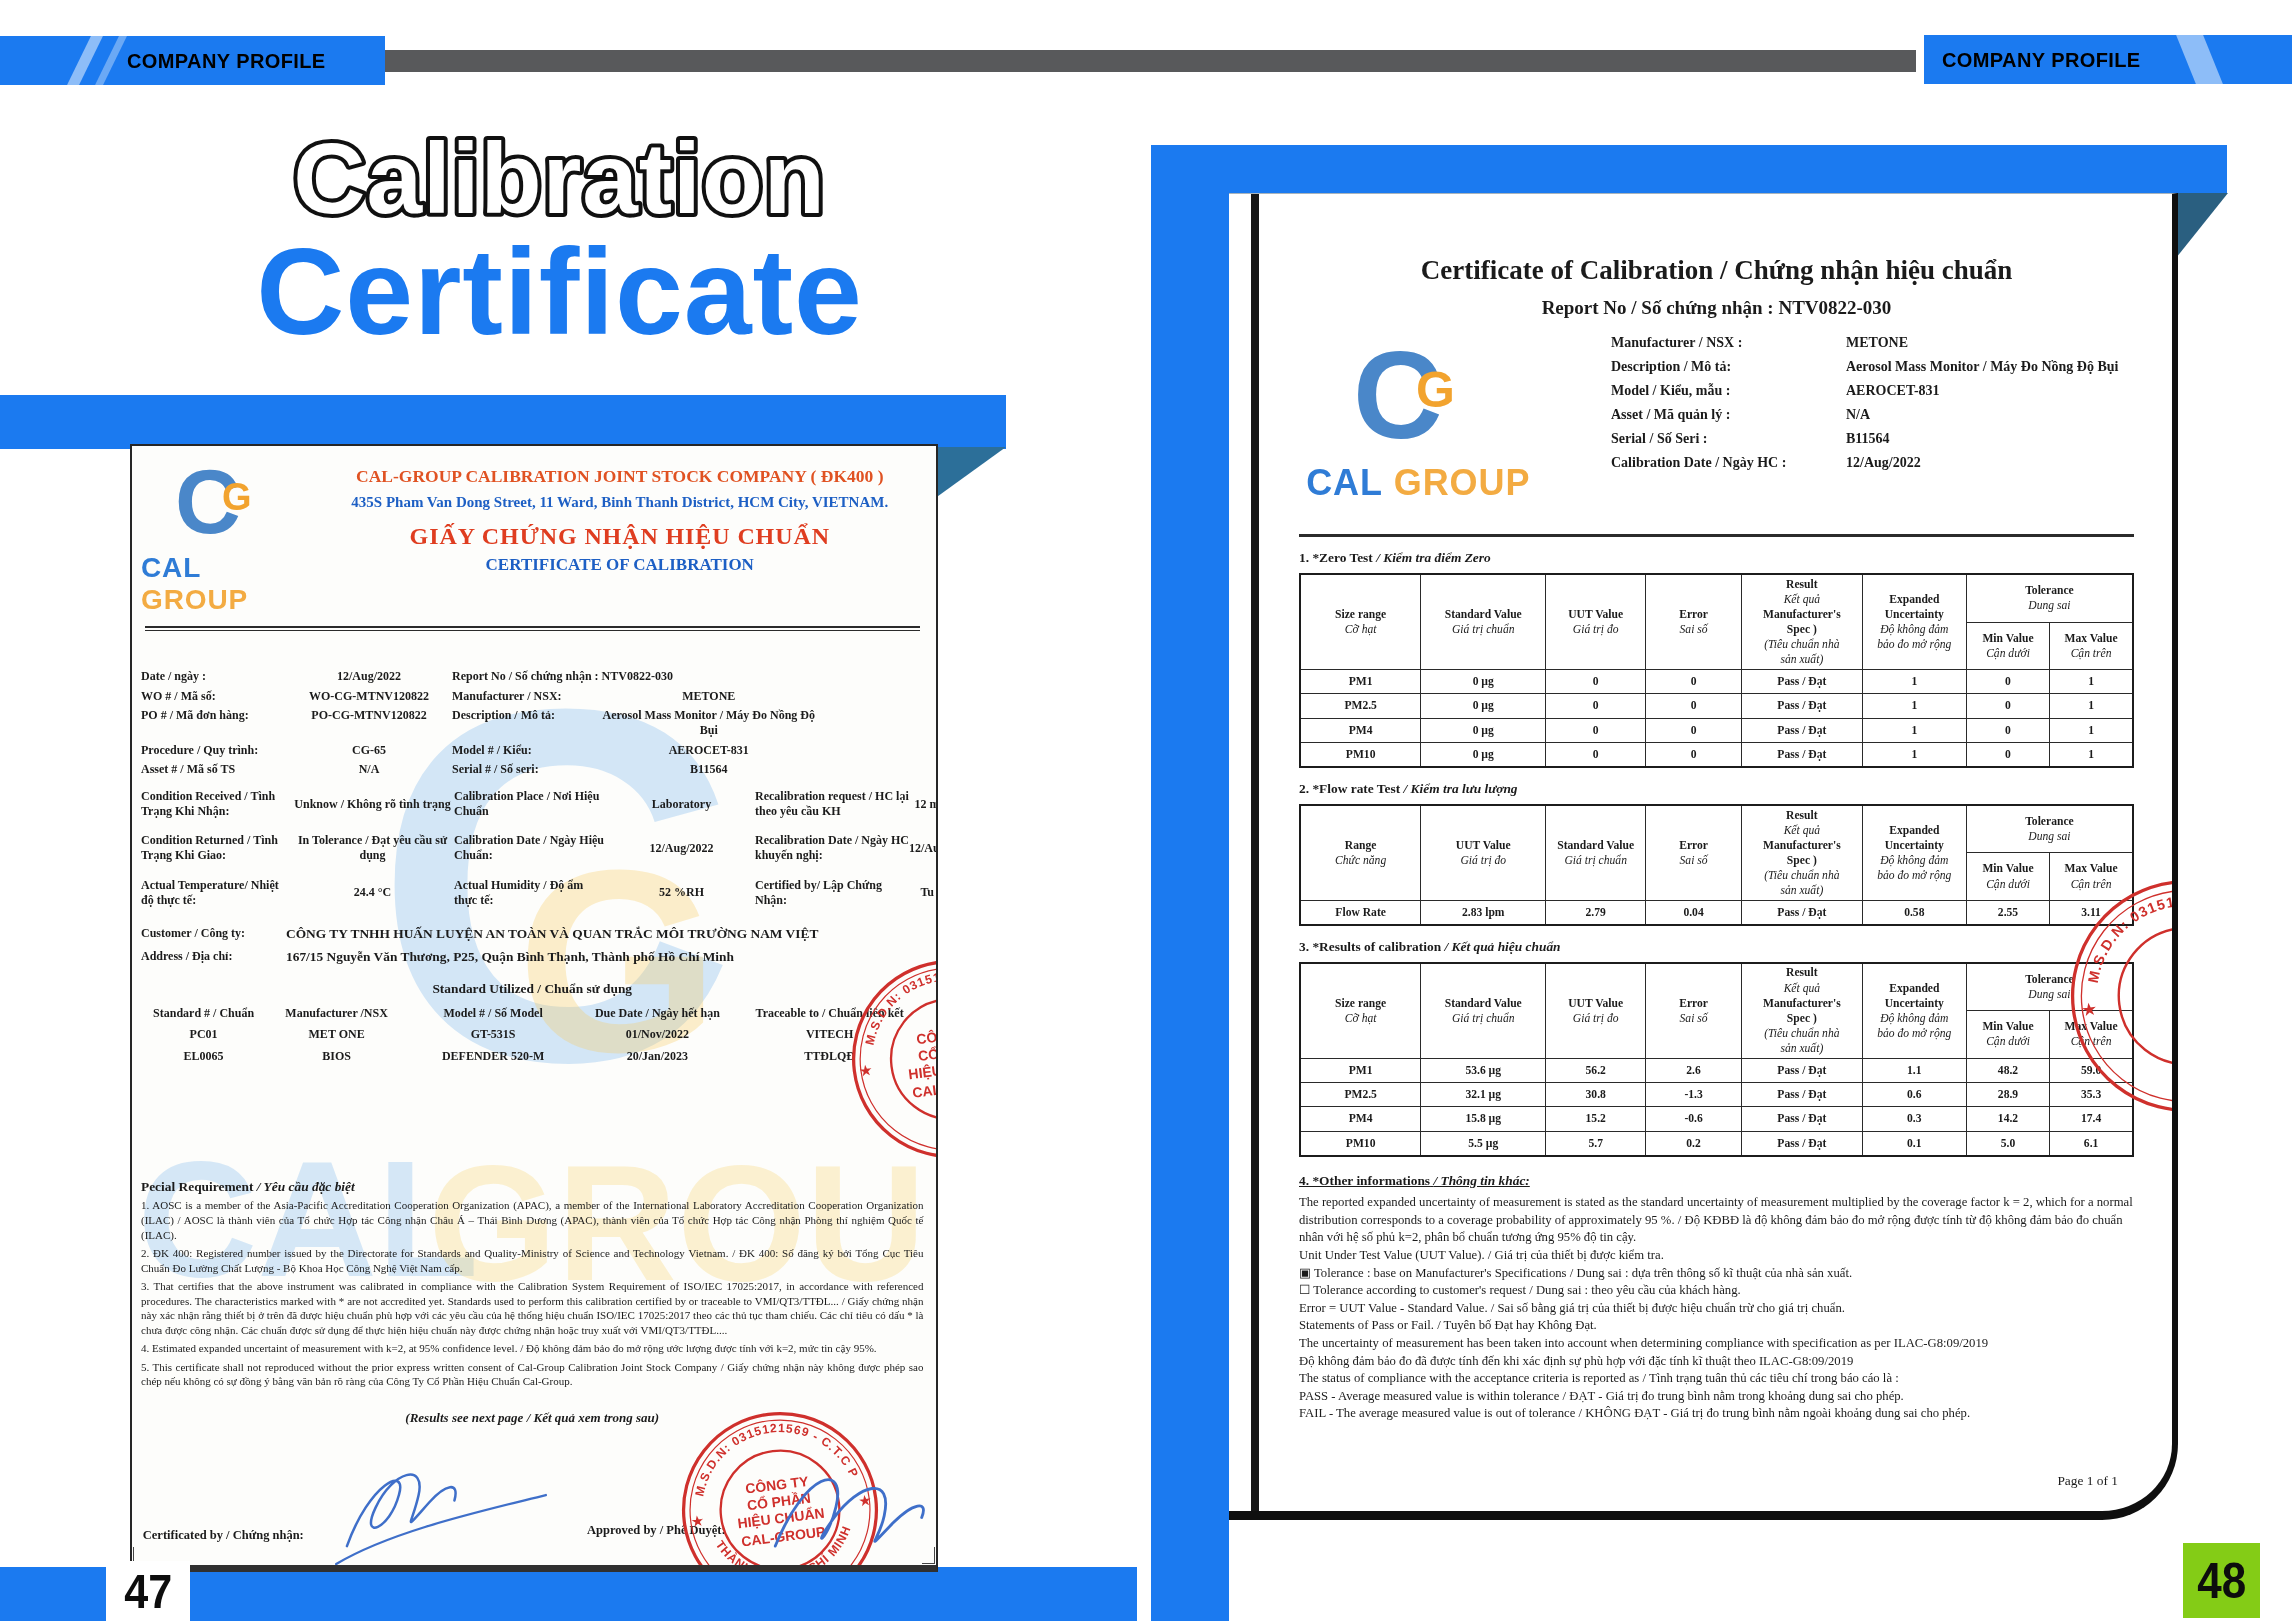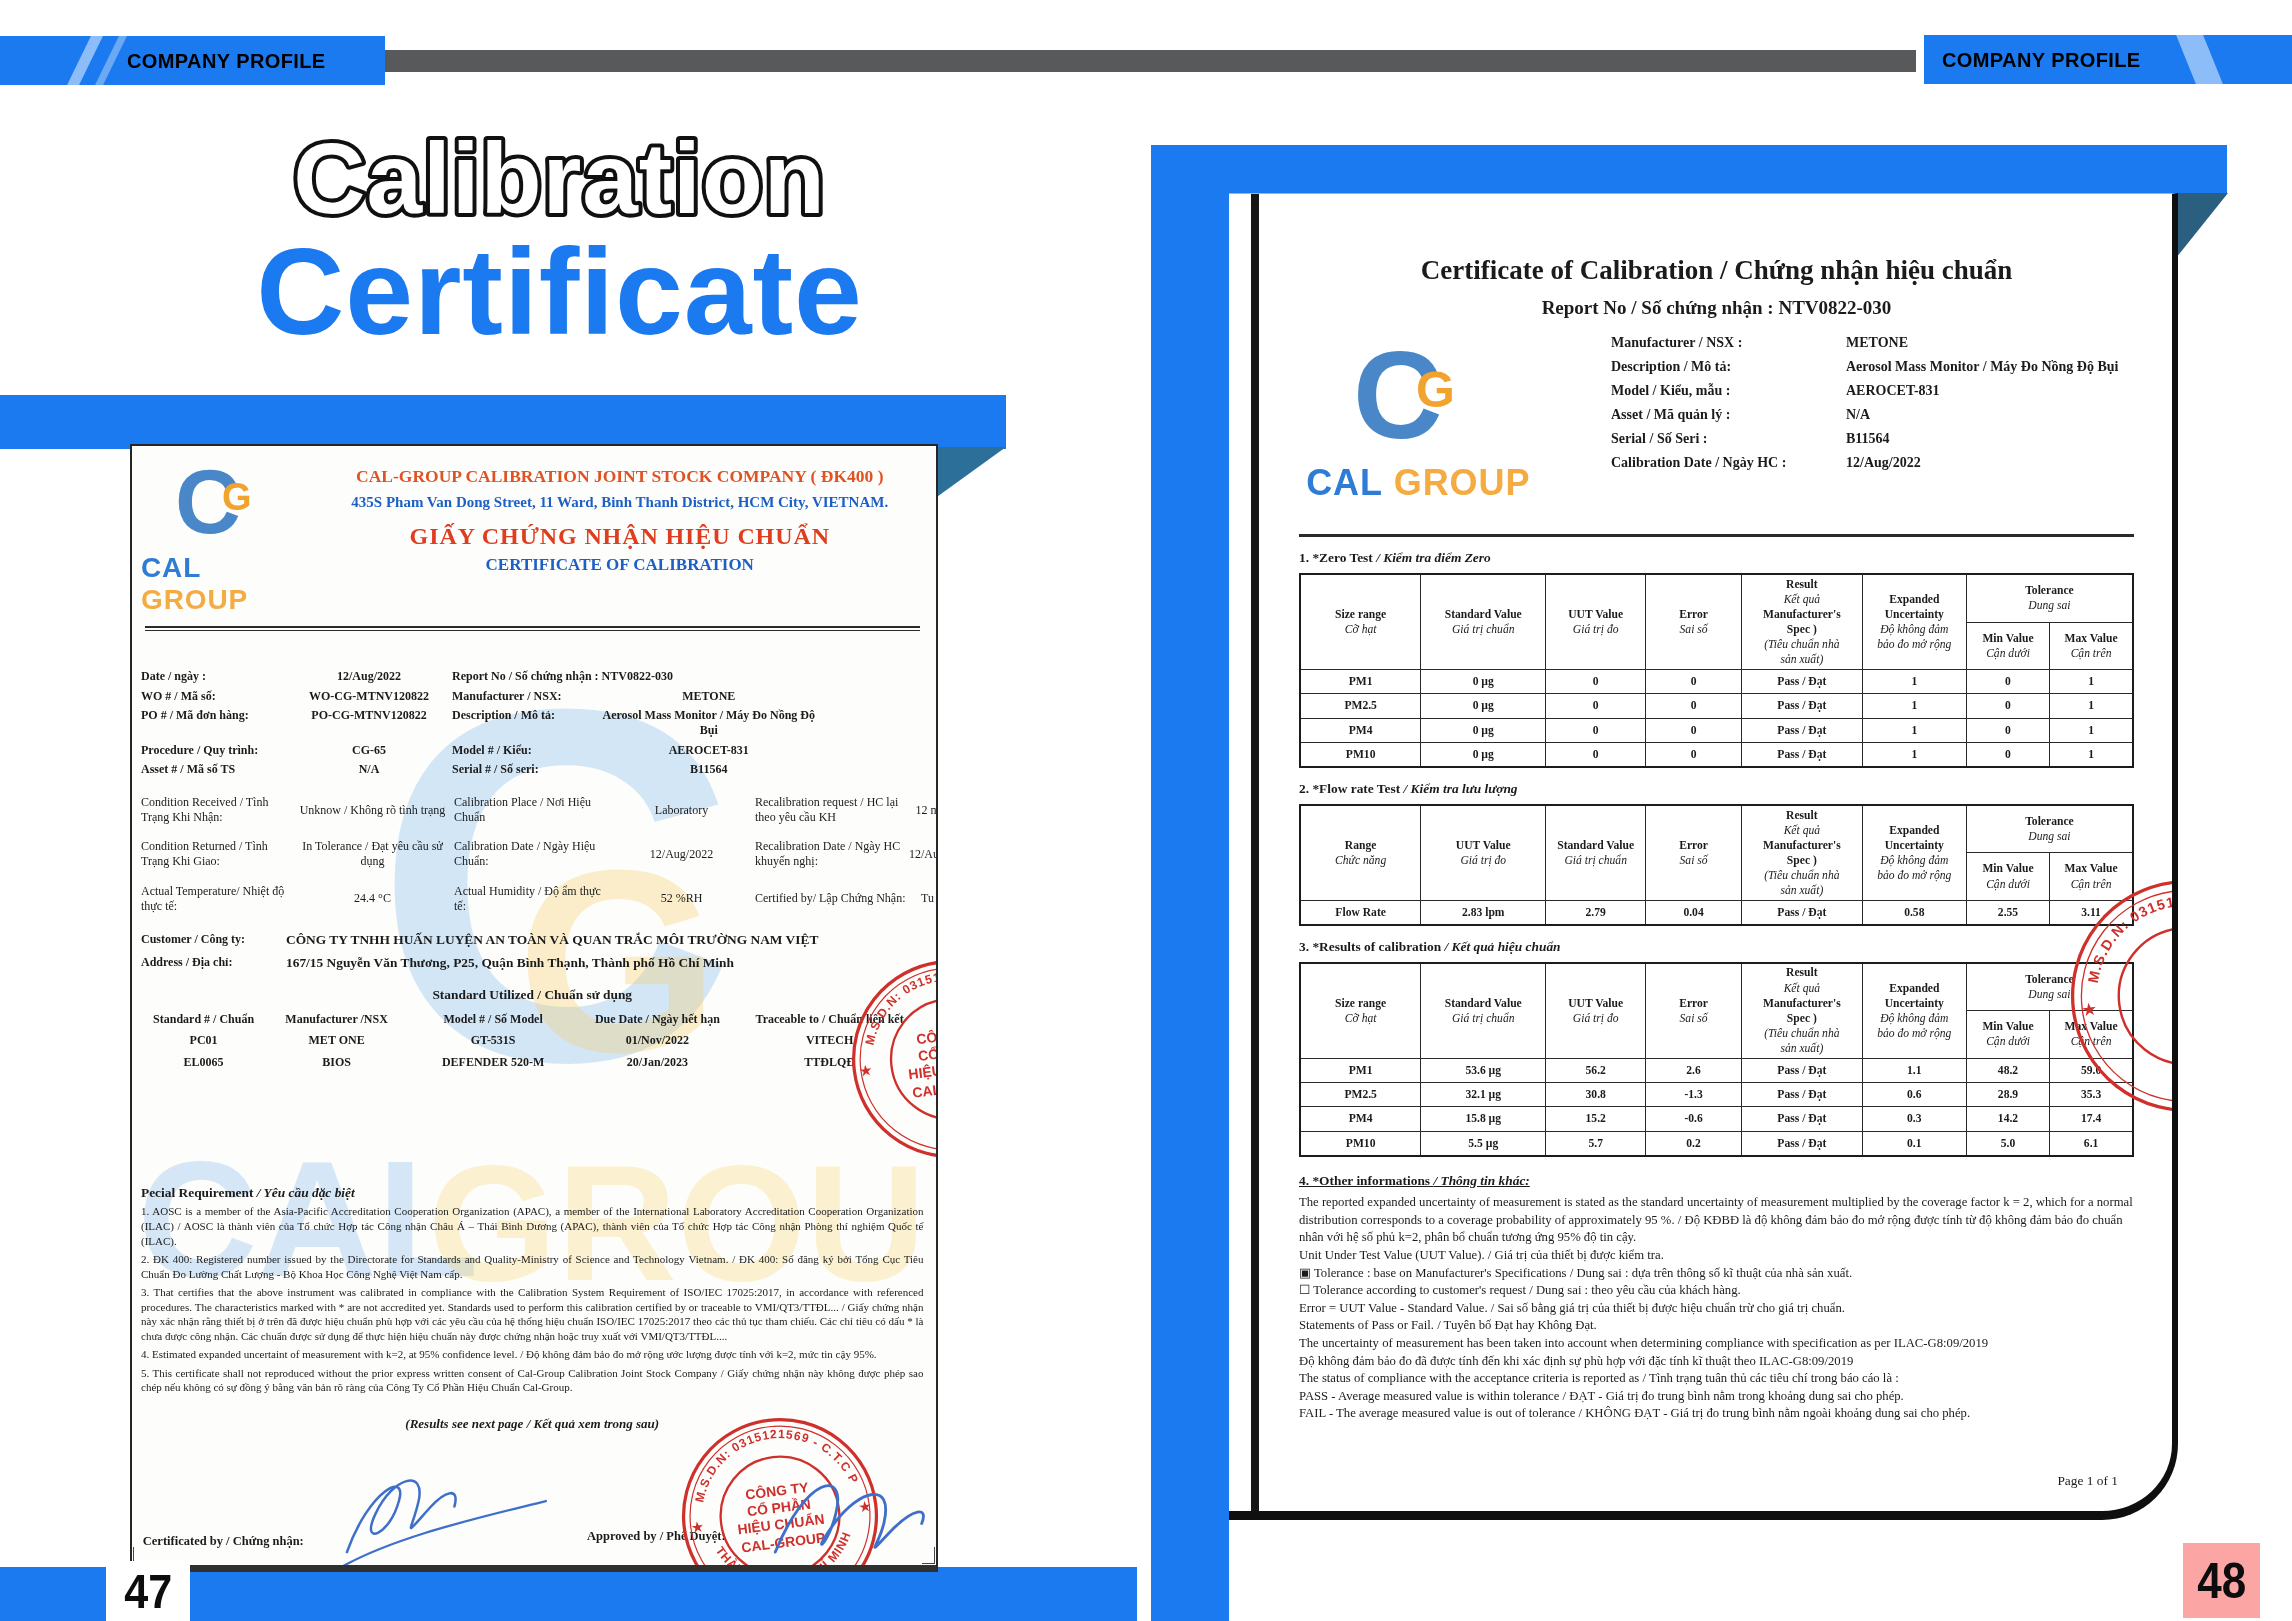--- a/index.html
+++ b/index.html
@@ -28,21 +28,21 @@
   .band-left{position:absolute;left:0;top:395px;width:1006px;height:54px;background:#1b7af0;z-index:1;}
   .fold{position:absolute;clip-path:polygon(0 0,100% 0,0 100%);background:#2c6f99;z-index:2;}
   .fold-left{left:934px;top:447px;width:72px;height:52px;}
   .fold-right{left:2172px;top:193px;width:56px;height:70px;background:#2a5f80;}
   .band-right{position:absolute;left:1151px;top:145px;width:1076px;height:49px;background:#1b7af0;z-index:1;}
   .strip-right{position:absolute;left:1151px;top:145px;width:78px;height:1476px;background:#1b7af0;z-index:1;}
   .botbar{position:absolute;left:0;top:1567px;width:1137px;height:54px;background:#1b7af0;z-index:2;}
   .pagebox{position:absolute;z-index:4;display:flex;align-items:center;justify-content:center;
     font-family:"Liberation Sans",sans-serif;font-weight:bold;color:#0d0d0d;text-align:right;}
   .pagebox-47{left:106px;top:1561px;width:84px;height:60px;background:#ffffff;font-size:49px;transform-origin:center;}
-  .pagebox-48{left:2183px;top:1543px;width:77px;height:75px;background:#fca5a5;font-size:50px;}
+  .pagebox-48{left:2183px;top:1543px;width:77px;height:75px;background:#84cc16;font-size:50px;}
   .pagebox span{transform:scaleX(.88);display:inline-block;}
 
   
   .page-l{position:absolute;left:130px;top:444px;width:804px;height:1119px;background:#fefefdf2;
     background:#fdfdfb;border:2.7px solid #262626;border-bottom:7.2px solid #303030;overflow:hidden;z-index:2;}
   .pl-content{position:relative;z-index:2;padding:12.5px 12.5px 0 9px;}
   .wm{position:absolute;z-index:1;font-family:"Liberation Sans",sans-serif;font-weight:bold;line-height:1;}
   .wm-c{left:242px;top:188px;font-size:502px;color:rgba(125,185,235,.32);}
   .wm-g{left:385px;top:385px;font-size:260px;color:rgba(247,203,90,.30);}
   .wm-cal{left:5.4px;top:690px;font-size:166px;color:rgba(130,188,236,.32);}
@@ -60,22 +60,22 @@
   .company-line{font-size:17.5px;font-weight:bold;color:#e05222;}
   .address-line{font-size:15px;font-weight:bold;color:#1d5fc4;margin-top:7px;}
   .title-vi{font-size:24px;font-weight:bold;color:#df3d20;margin-top:12.5px;letter-spacing:0.9px;}
   .title-en{font-size:17px;font-weight:bold;color:#1d5fc4;margin-top:4.5px;}
   .rule-double{margin:10.7px 3.6px 0 3.6px;height:1.8px;border-top:2.7px solid #2b2b2b;border-bottom:0.9px solid #2b2b2b;}
 
   .info-grid{margin-top:38px;display:grid;grid-template-columns:145px 166px 149px 1fr;
     row-gap:4.5px;font-size:12px;font-weight:bold;}
   .info-grid .v1{text-align:center;}
   .info-grid .v2{text-align:center;padding-right:107px;}
-  .cond-grid{margin-top:18px;display:grid;grid-template-columns:150px 163px 154px 147px 154px 1fr;
-    row-gap:14.3px;font-size:12px;font-weight:normal;align-items:center;}
+  .cond-grid{margin-top:12px;display:grid;grid-template-columns:150px 163px 154px 147px 154px 1fr;
+    row-gap:14.3px;font-size:12px;font-weight:bold;align-items:center;}
   .cond-grid .val{text-align:center;}
   .cust-grid{margin-top:18px;display:grid;grid-template-columns:145px 1fr;row-gap:7.2px;
     font-size:12px;font-weight:bold;}
   .cust-grid .big{font-size:13.4px;}
 
   .std-title{margin-top:16px;text-align:center;font-size:13.4px;font-weight:bold;}
   .std-grid{margin-top:9px;display:grid;grid-template-columns:16% 18% 22% 20% 24%;
     row-gap:6.3px;font-size:12px;font-weight:bold;text-align:center;}
 
   .special{margin-top:115px;}

